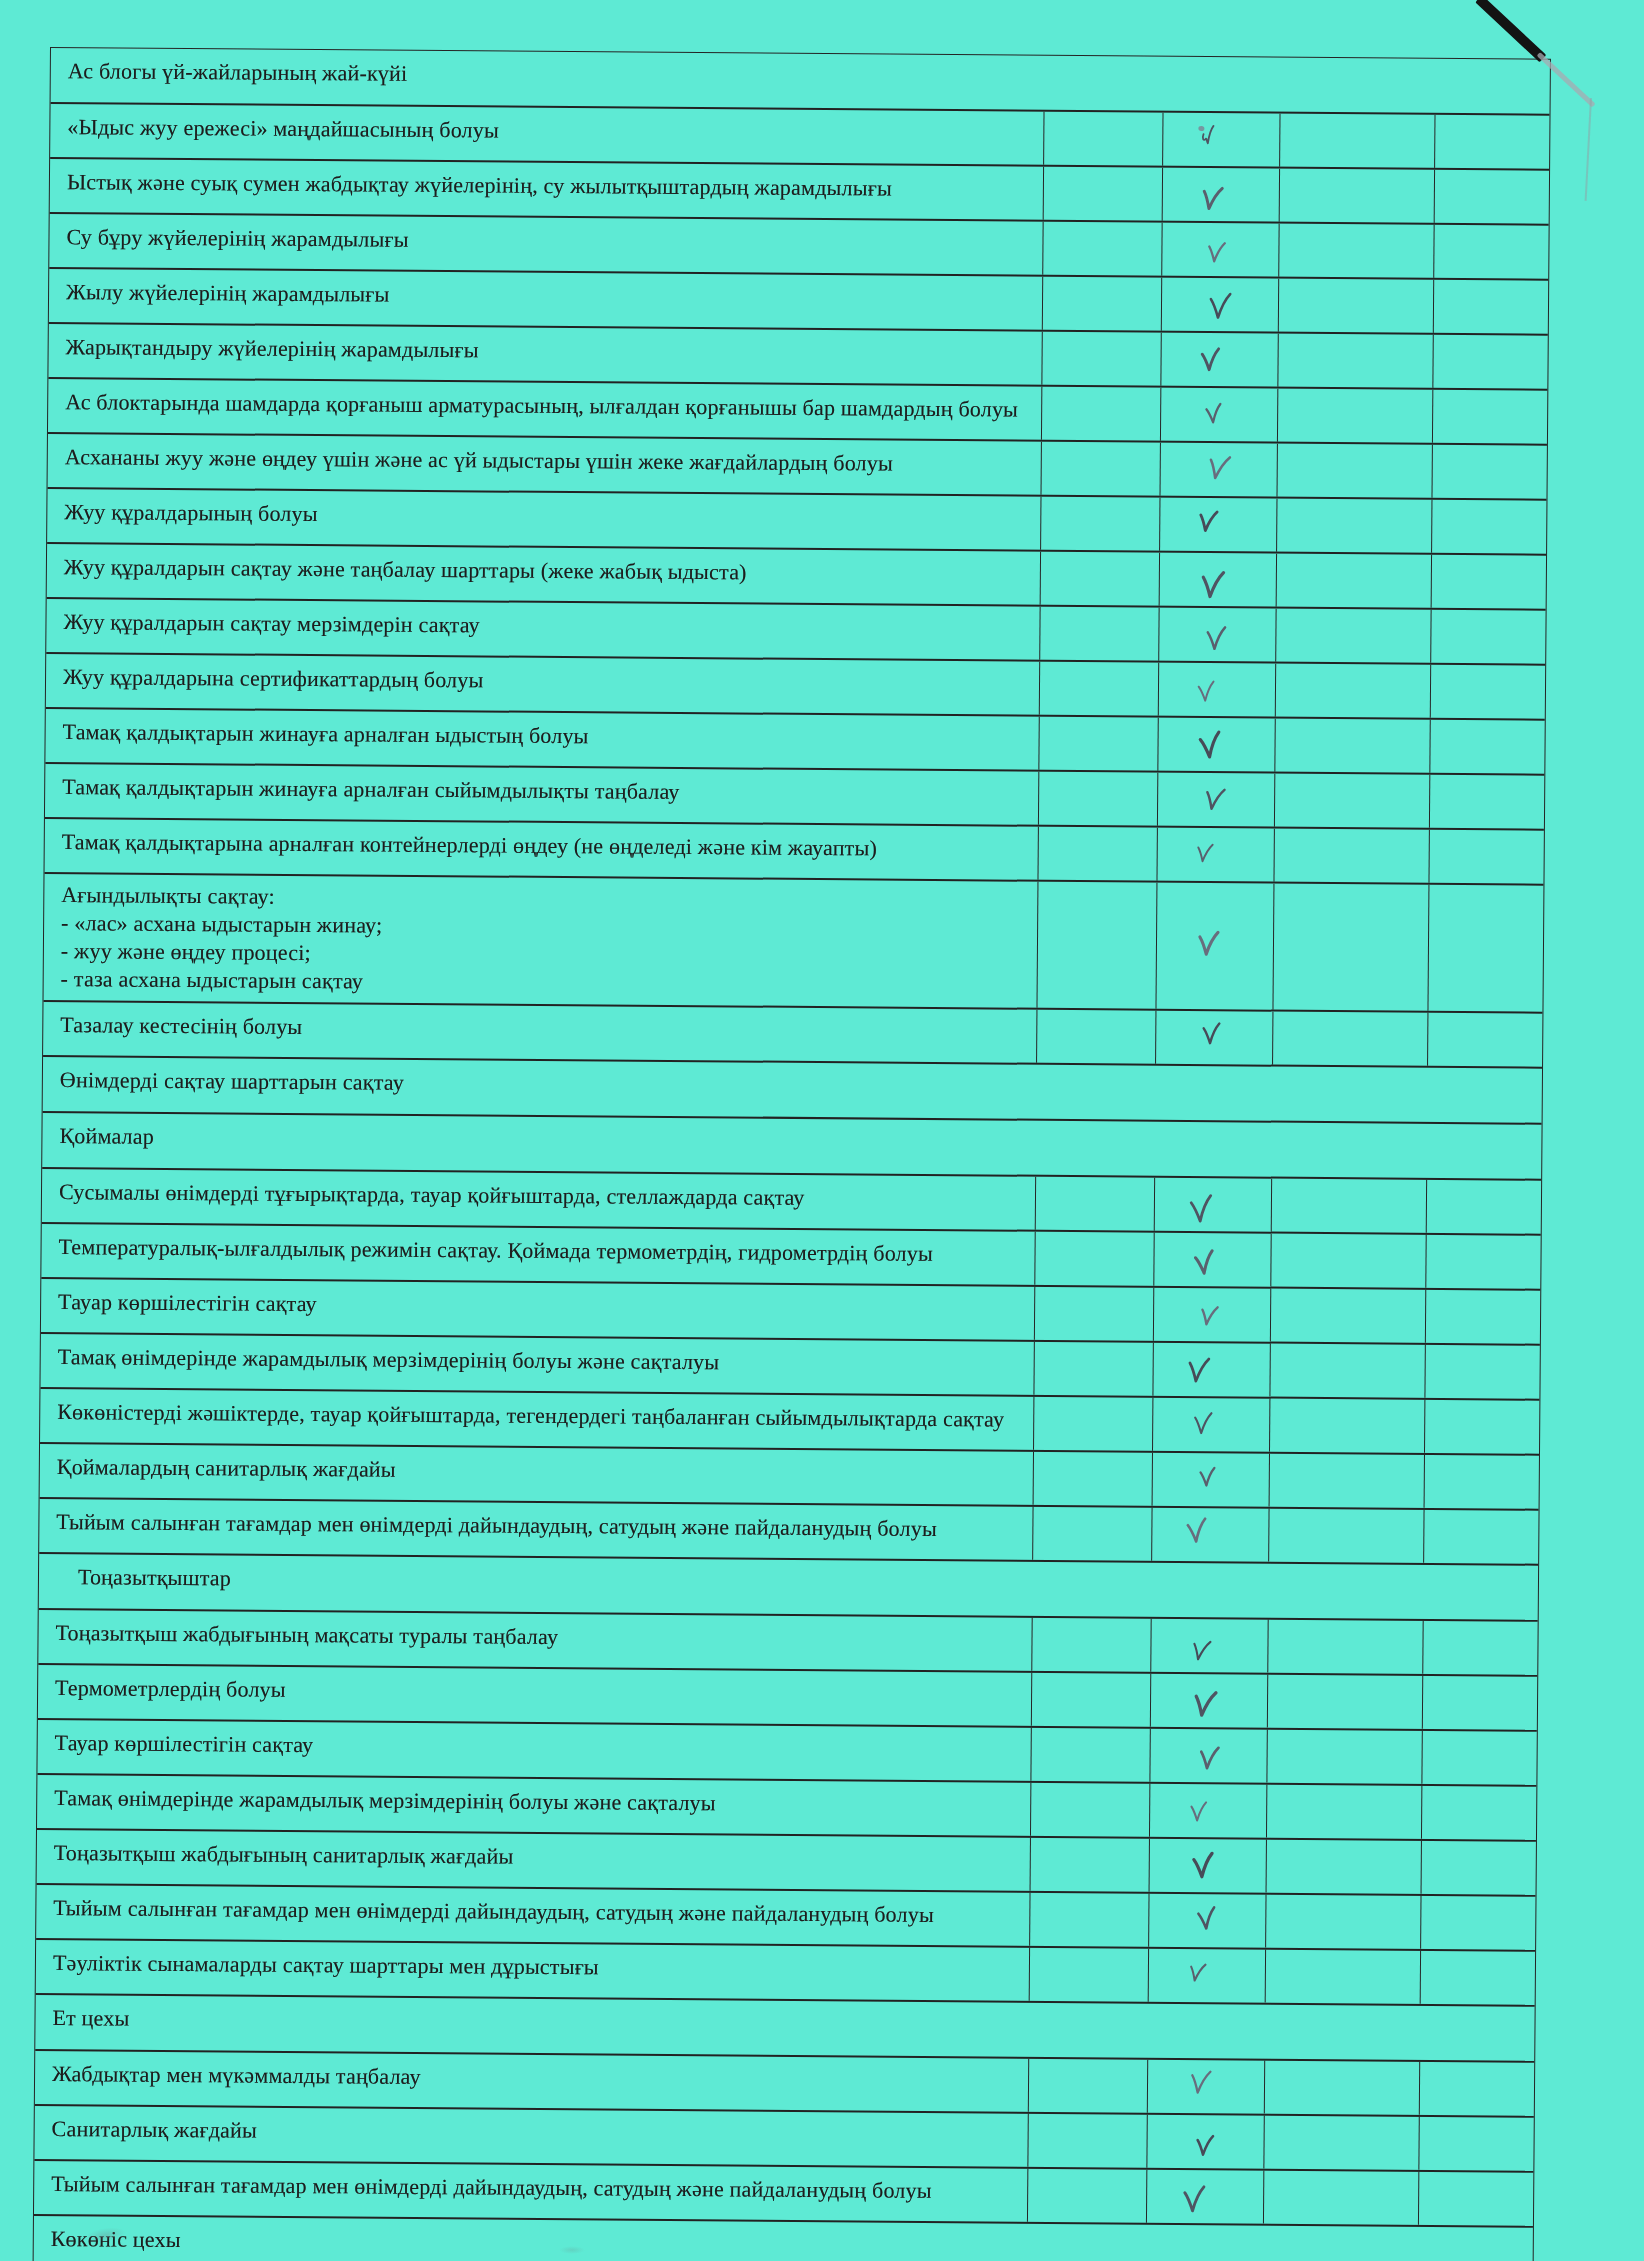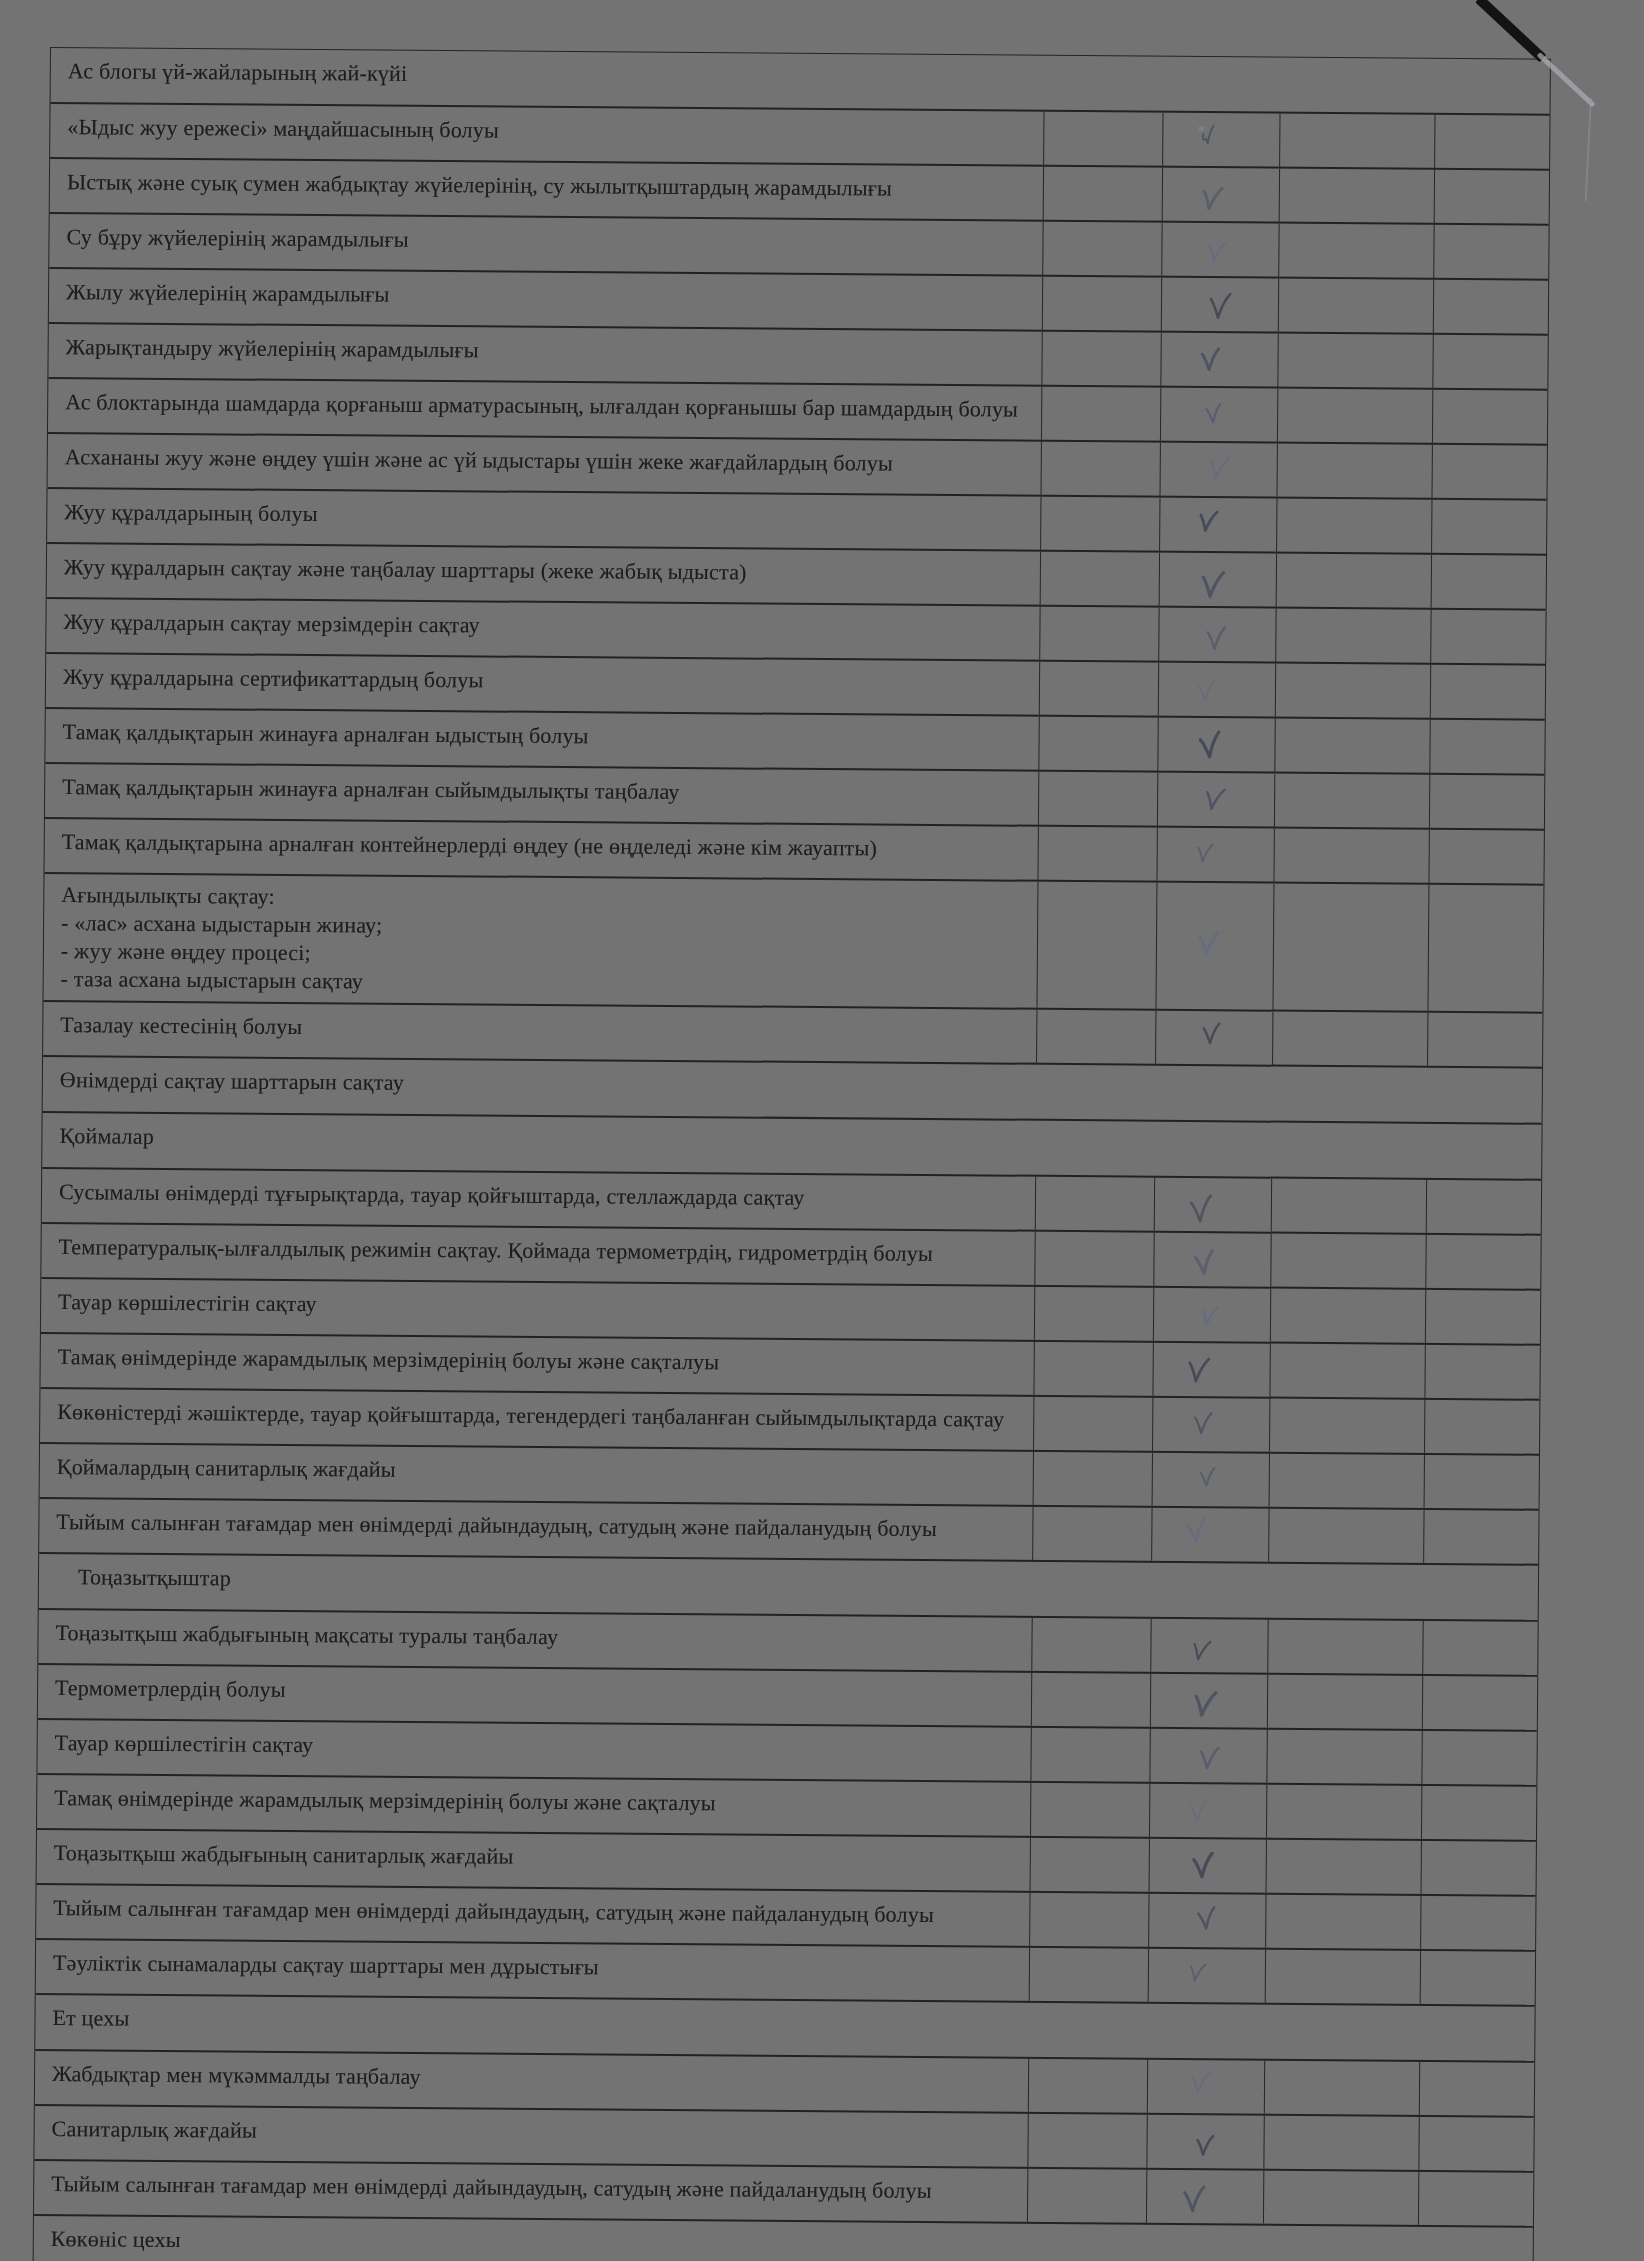--- a/index.html
+++ b/index.html
@@ -3,21 +3,21 @@
 <meta charset="utf-8">
 <style>
   *{box-sizing:border-box;margin:0;padding:0}
   html,body{width:1644px;height:2261px}
   body{
     background:#ffffff;
     font-family:"Liberation Serif","DejaVu Serif",serif;
     position:relative;
     overflow:hidden;
   }
-  .page{position:absolute;inset:0;background:#737373}
+  .page{position:absolute;inset:0;background:#5eead4}
 
   
   .checklist-table{
     position:absolute;
     left:50px; top:47px;
     width:1501px;
     border:1.9px solid #242424;
     border-bottom-width:3.2px;
     transform:rotate(0.45deg);
     transform-origin:0 0;

